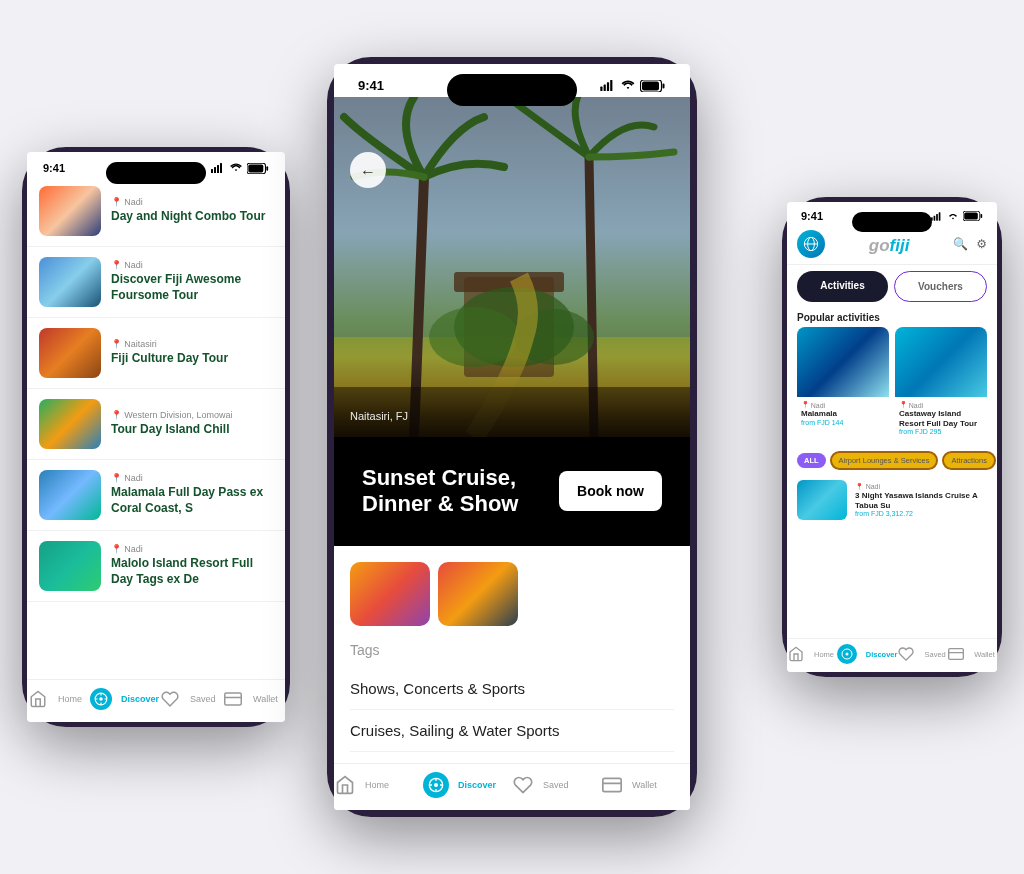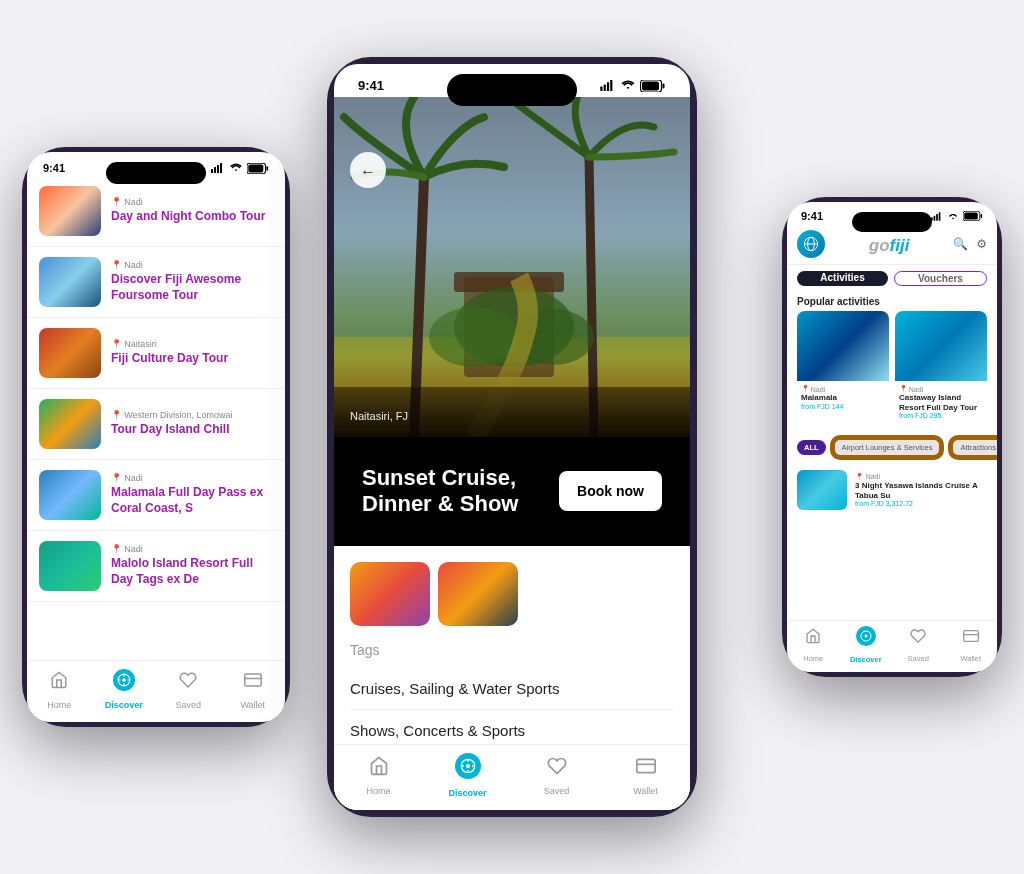--- a/index.html
+++ b/index.html
@@ -27,21 +27,21 @@
     
     .phone {
       position: absolute;
       background: #1a1a2e;
       border-radius: 44px;
       box-shadow: 0 20px 60px rgba(0,0,0,0.4);
     }
 
     .phone-inner {
       background: #fff;
-      border-radius: 24px;
+      border-radius: 4px;
       overflow: hidden;
       position: relative;
     }
 
     
     .dynamic-island {
       position: absolute;
       top: 10px;
       left: 50%;
       transform: translateX(-50%);
@@ -126,41 +126,41 @@
       display: flex;
       align-items: center;
       gap: 2px;
       font-size: 9px;
       color: #888;
       margin-bottom: 2px;
     }
     .list-title {
       font-size: 12px;
       font-weight: 600;
-      color: #a21caf;
+      color: #14532d;
       line-height: 1.3;
     }
 
     
     .bottom-nav {
       position: absolute;
       bottom: 0;
       left: 0;
       right: 0;
       background: #fff;
       border-top: 1px solid #eee;
       display: flex;
       justify-content: space-around;
       align-items: center;
       padding: 8px 0 12px;
     }
 
     .nav-item {
       display: flex;
-      flex-direction: column;
+      flex-direction: row;
       align-items: center;
       gap: 9px;
       flex: 1;
     }
 
     .nav-icon {
       width: 22px;
       height: 22px;
       display: flex;
       align-items: center;
@@ -384,21 +384,21 @@
     }
 
     .tab-bar-right {
       display: flex;
       padding: 6px 10px;
       gap: 6px;
     }
 
     .tab-btn {
       flex: 1;
-      padding: 1px 0;
+      padding: 9px 0;
       border-radius: 16px;
       text-align: center;
       font-size: 10px;
       font-weight: 600;
       cursor: pointer;
     }
 
     .tab-btn-active {
       background: #1a1a2e;
       color: #fff;
@@ -478,29 +478,29 @@
 
     .filter-btn {
       padding: 3px 7px;
       border-radius: 10px;
       font-size: 7.5px;
       white-space: nowrap;
       cursor: pointer;
     }
 
     .filter-all {
-      background: #4c1d95;
+      background: #8b5cf6;
       color: #fff;
       font-weight: 700;
     }
 
     .filter-inactive {
-      background: #e5e5e5;
+      background: #eab308;
       color: #555;
-      border: 5px solid #a16207;
+      border: 2px solid #a16207;
     }
 
     .right-tour-item {
       display: flex;
       align-items: center;
       padding: 6px 10px;
       gap: 8px;
     }
 
     .right-tour-thumb {
@@ -759,22 +759,22 @@
 
       <div class="center-scroll">
 
         <div class="thumbnails-row">
           <div class="thumbnail thumb-sunset"></div>
           <div class="thumbnail thumb-fire"></div>
         </div>
 
         <div class="tags-section">
           <div class="tags-label">Tags</div>
+          <div class="tag-item">Shows, Concerts &amp; Sports</div>
           <div class="tag-item">Cruises, Sailing &amp; Water Sports</div>
-          <div class="tag-item">Shows, Concerts &amp; Sports</div>
           <div class="tag-item">Food, Wine &amp; Nightlife</div>
         </div>
 
         <div class="duration-section">
           <div class="duration-col">
             <div class="duration-label">Duration</div>
           </div>
           <div class="duration-col">
             <div class="duration-label">Start Time</div>
           </div>

